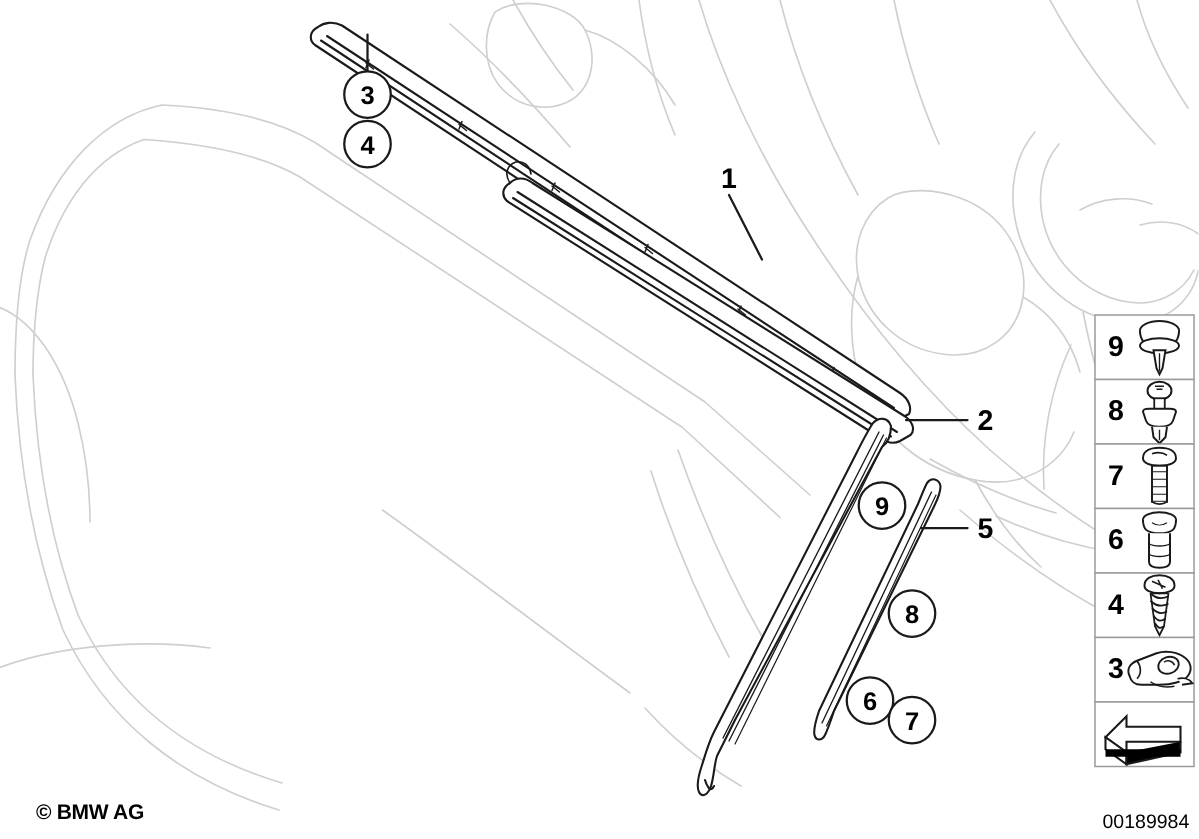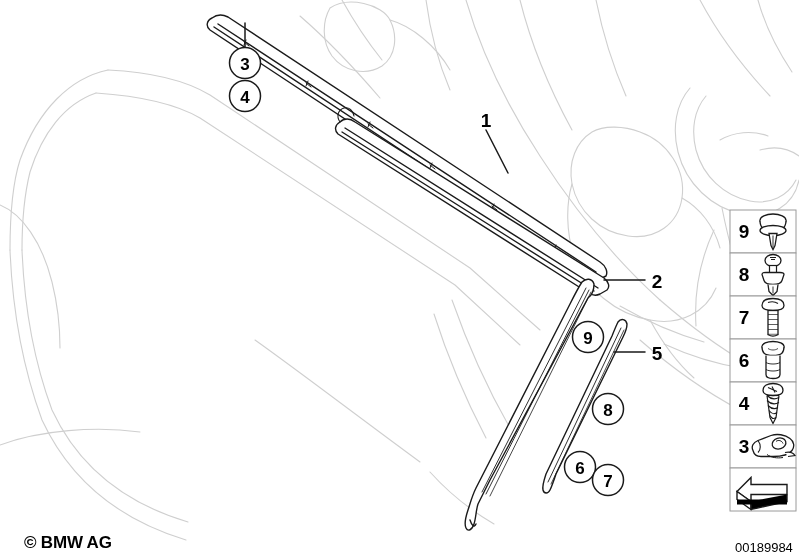--- a/index.html
+++ b/index.html
@@ -24,21 +24,21 @@
     position: absolute;
     left: 0;
     top: 0;
     width: 799px;
     height: 559px;
   }
   .copyright {
     position: absolute;
     left: 24px;
     top: 533px;
-    font-size: 17px;
+    font-size: 14px;
     font-weight: bold;
     letter-spacing: -0.2px;
     color: #000000;
     white-space: nowrap;
     font-family: "Liberation Sans", sans-serif;
   }
   .diagram-id {
     position: absolute;
     left: 735px;
     top: 540px;

